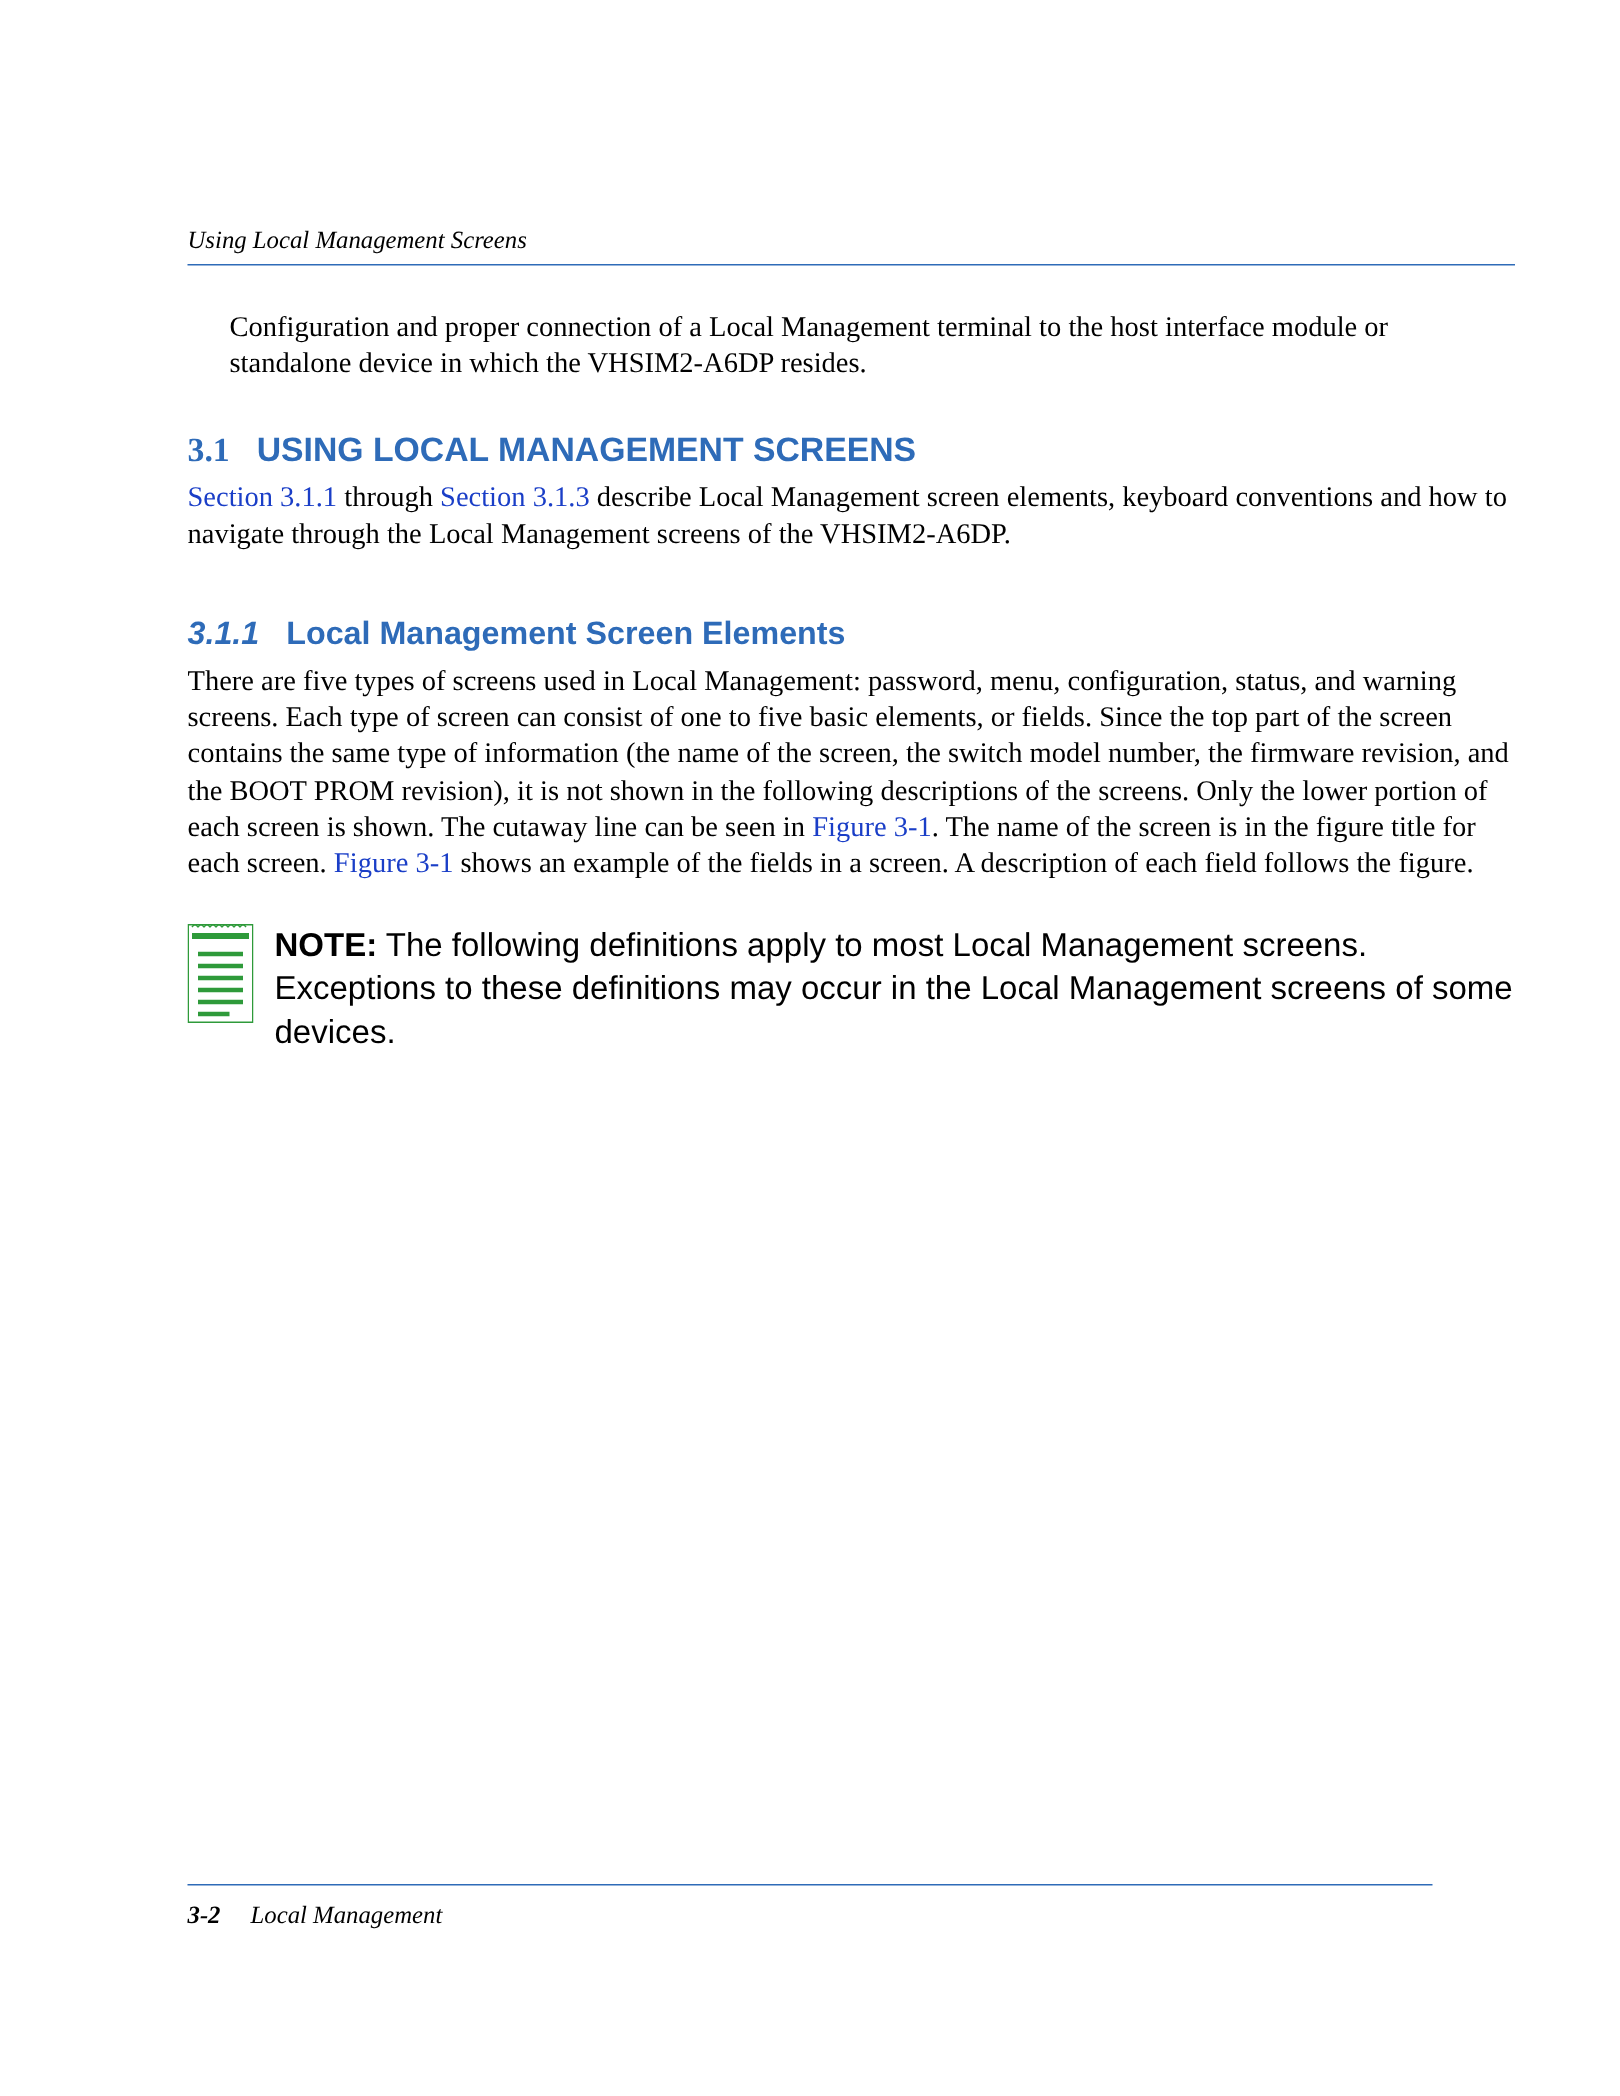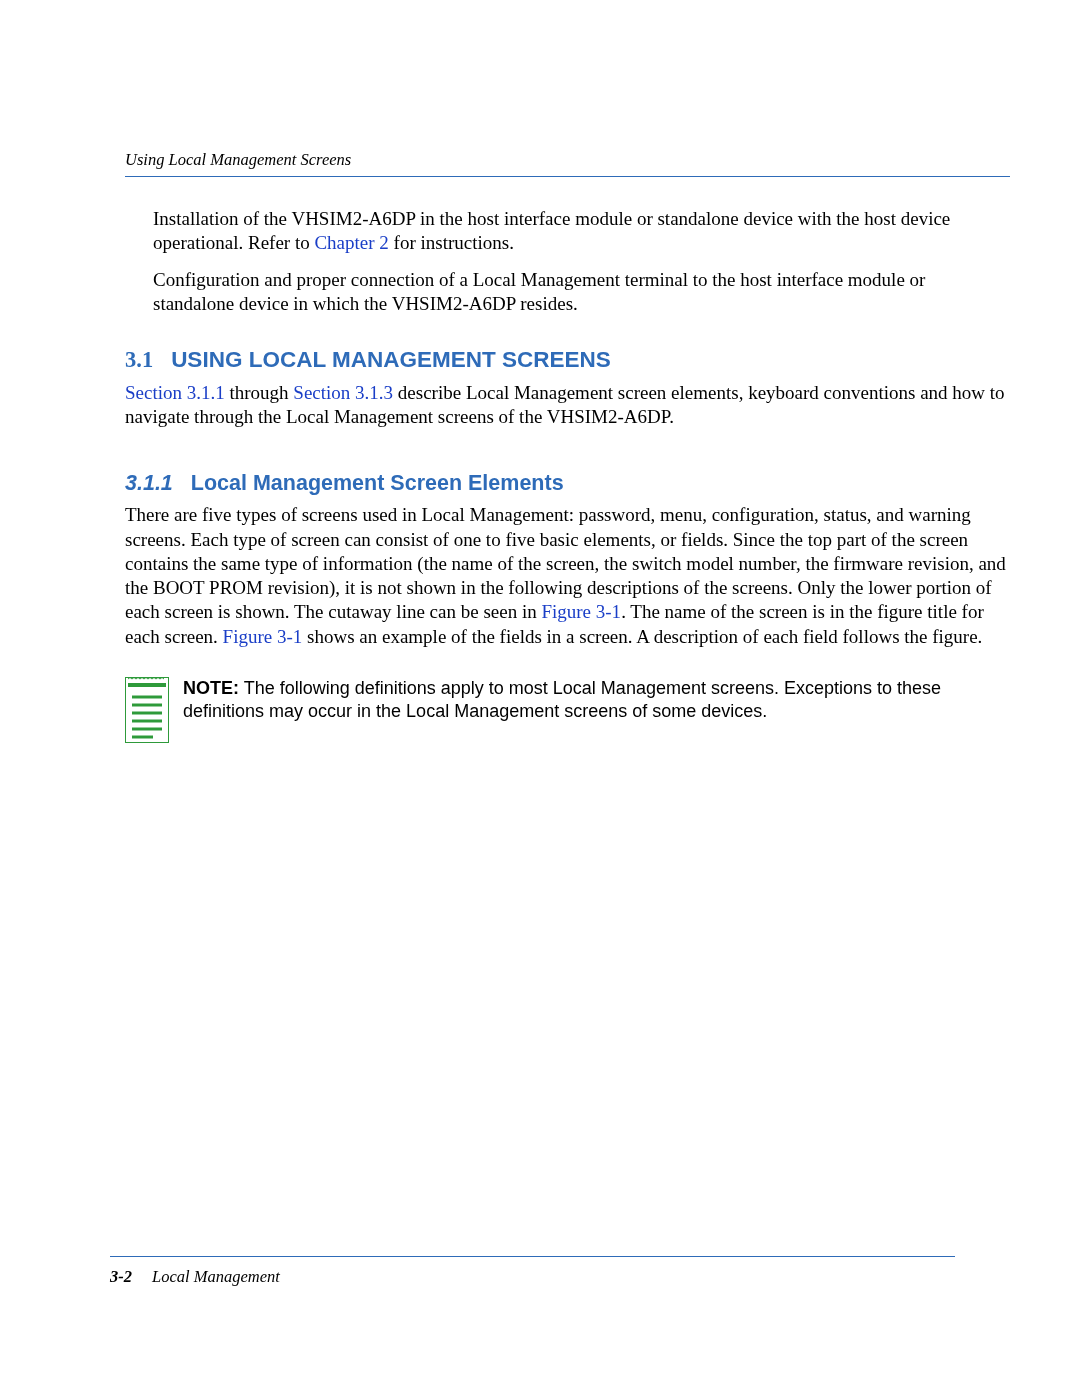--- a/index.html
+++ b/index.html
@@ -58,28 +58,28 @@
 
   .note-block {
     display: flex;
     align-items: flex-start;
     gap: 14px;
     margin-top: 28px;
   }
   .note-icon svg { display: block; }
   .note-text {
     font-family: Arial, Helvetica, sans-serif;
-    font-size: 18px;
+    font-size: 22px;
     line-height: 1.3;
   }
   .note-text .label { font-weight: bold; }
 
   .footer {
     position: absolute;
-    left: 110px;
+    left: 125px;
     right: 125px;
     bottom: 110px;
     border-top: 1px solid #2e6bb8;
     padding-top: 10px;
     font-style: italic;
     font-size: 16.5px;
   }
   .footer .pg {
     font-weight: bold;
     margin-right: 20px;
@@ -89,23 +89,20 @@
 <body>
 
 <div class="page">
 
   <div class="running-header">Using Local Management Screens</div>
 
   <div class="body-text">
 
 
 
-    <p class="para indented">
-      <span>Installation of the VHSIM2-A6DP in the host interface module or standalone device with the host device operational. Refer to </span><a class="link" href="#">Chapter 2</a><span> for instructions.</span>
-    </p>
 
     <p class="para indented">Configuration and proper connection of a Local Management terminal to the host interface module or standalone device in which the VHSIM2-A6DP resides.</p>
 
     <h2 class="sec">
       <span class="num">3.1</span><span>USING LOCAL MANAGEMENT SCREENS</span>
     </h2>
 
     <p class="para">
       <a class="link" href="#">Section 3.1.1</a><span> through </span><a class="link" href="#">Section 3.1.3</a><span> describe Local Management screen elements, keyboard conventions and how to navigate through the Local Management screens of the VHSIM2-A6DP.</span>
     </p>

